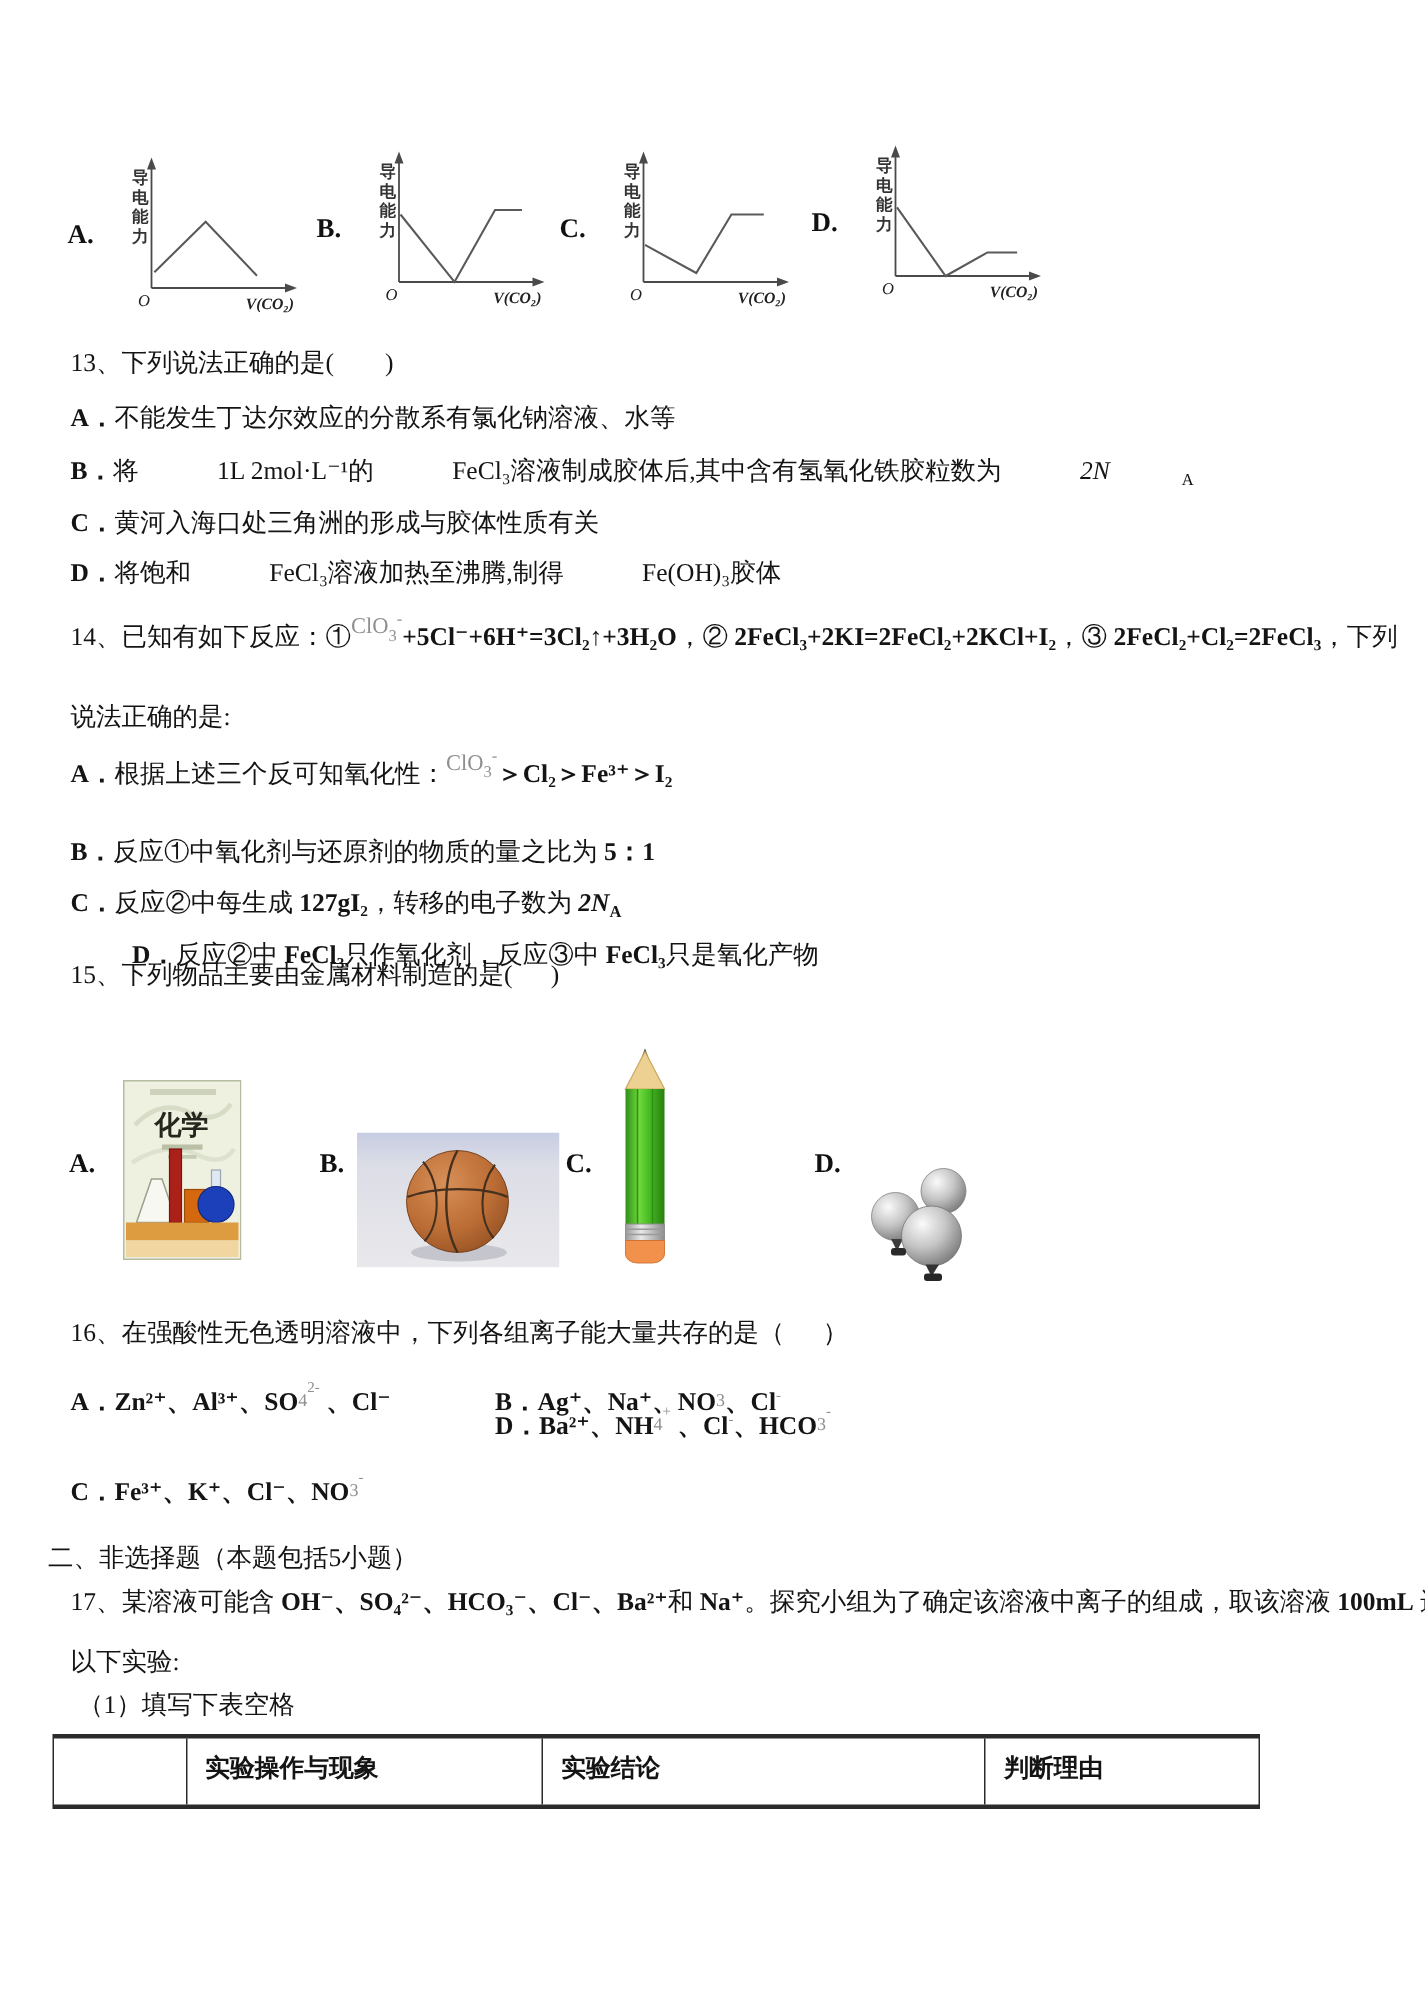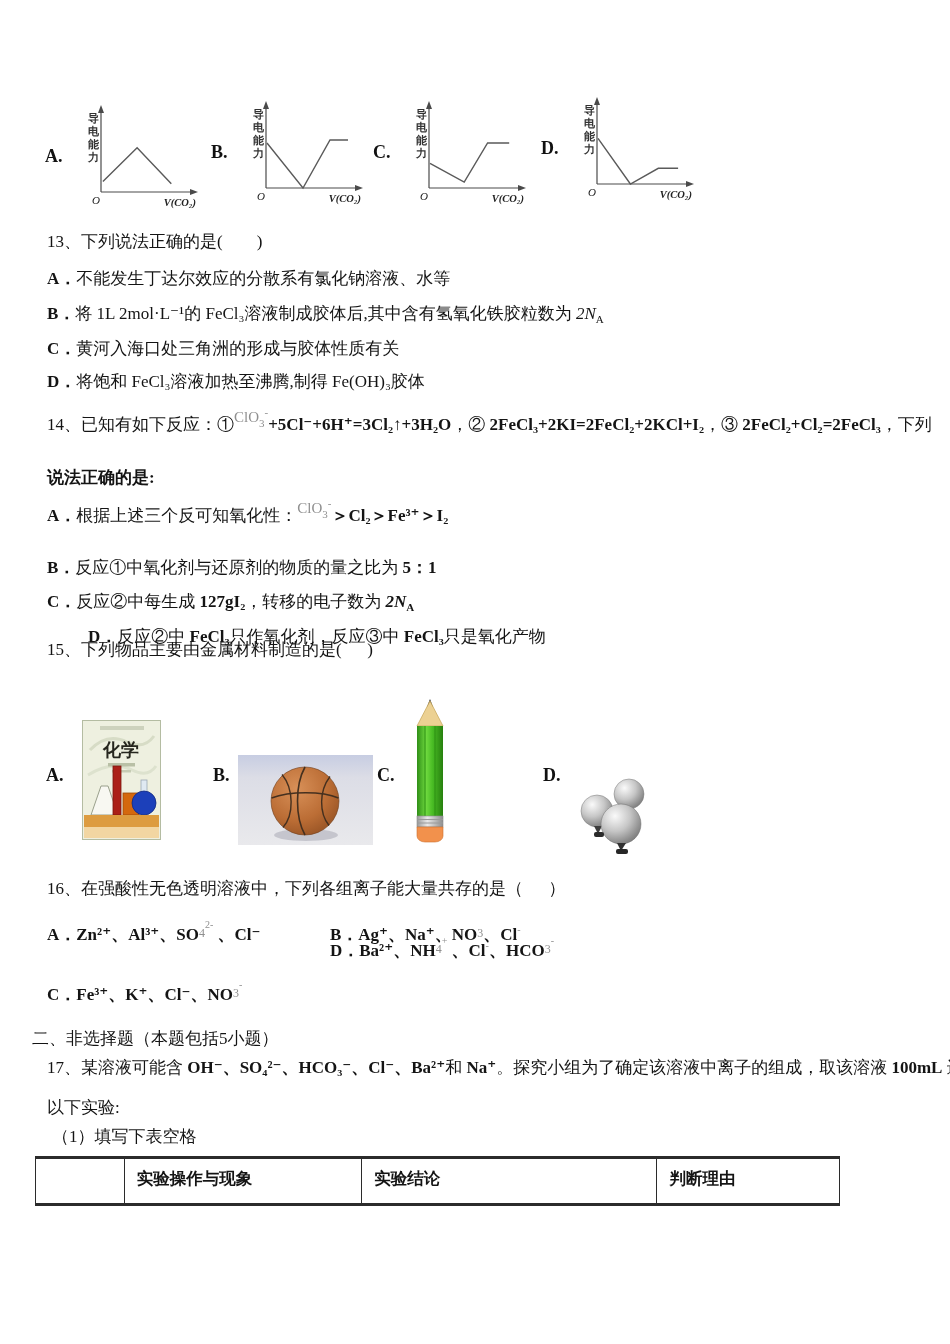--- a/index.html
+++ b/index.html
@@ -2,21 +2,21 @@
 <html><head>
 <meta charset="utf-8">
 <style>
   html,body{margin:0;padding:0;background:#ffffff;}
   .page{position:relative;width:950px;height:1344px;background:#ffffff;overflow:hidden;
         font-family:"Liberation Serif","DejaVu Serif",serif;color:#111;}
   
   .t{position:absolute;font-size:17px;line-height:1.35;white-space:pre;color:#141414;}
   
   .f{font-family:"Liberation Serif","DejaVu Serif",serif;font-weight:bold;}
-  .m{font-family:"Liberation Serif","DejaVu Serif",serif;}
+  .m{font-family:"Liberation Serif","DejaVu Serif",serif;margin-left:48px;}
   .it{font-style:italic;text-align:right;}
   .sub{font-size:11px;vertical-align:sub;}
   .ol{font-family:"Liberation Serif","DejaVu Serif",serif;font-weight:bold;}
   .g{color:#8f8f8f;font-family:"Liberation Serif","DejaVu Serif",serif;font-weight:normal;}
   .rs{position:relative;top:-8px;font-size:15px;}
   .rs3{position:relative;top:-3px;font-size:11px;}
   .rsm{position:relative;top:-14px;font-size:11px;}
   .sp4{font-size:12px;position:relative;top:-3px;}
   .sp2{font-size:10px;position:relative;top:-12px;}
   .spm{font-size:10px;position:relative;top:-7px;}
@@ -114,21 +114,21 @@
     </svg>
   </div>
 
   <div class="t" style="left:47px;top:231px;"><span>13、下列说法正确的是(        )</span></div>
   <div class="t" style="left:47px;top:268px;"><span class="ol">A．</span><span>不能发生丁达尔效应的分散系有氯化钠溶液、水等</span></div>
   <div class="t" style="left:47px;top:303px;"><span class="ol">B．</span><span>将 </span><span class="m">1L 2mol·L⁻¹</span><span>的 </span><span class="m">FeCl₃</span><span>溶液制成胶体后,其中含有氢氧化铁胶粒数为 </span><span class="m it">2N</span><span class="m sub">A</span></div>
   <div class="t" style="left:47px;top:338px;"><span class="ol">C．</span><span>黄河入海口处三角洲的形成与胶体性质有关</span></div>
   <div class="t" style="left:47px;top:371px;"><span class="ol">D．</span><span>将饱和 </span><span class="m">FeCl₃</span><span>溶液加热至沸腾,制得 </span><span class="m">Fe(OH)₃</span><span>胶体</span></div>
 
   <div class="t" style="left:47px;top:414px;"><span>14、已知有如下反应：①</span><span class="g rs">ClO</span><span class="g rs3">3</span><span class="g rsm">-</span><span class="f">+5Cl⁻+6H⁺=3Cl₂↑+3H₂O</span><span>，②</span><span class="f"> 2FeCl₃+2KI=2FeCl₂+2KCl+I₂</span><span>，③</span><span class="f"> 2FeCl₂+Cl₂=2FeCl₃</span><span>，下列</span></div>
-  <div class="t" style="left:47px;top:467px;font-weight:bold;"><span>说法正确的是:</span></div>
+  <div class="t" style="left:47px;top:467px;"><span>说法正确的是:</span></div>
   <div class="t" style="left:47px;top:505px;"><span class="ol">A．</span><span>根据上述三个反可知氧化性：</span><span class="g rs">ClO</span><span class="g rs3">3</span><span class="g rsm">-</span><span class="f">＞Cl₂＞Fe³⁺＞I₂</span></div>
   <div class="t" style="left:47px;top:557px;"><span class="ol">B．</span><span>反应①中氧化剂与还原剂的物质的量之比为 </span><span class="f">5：1</span></div>
   <div class="t" style="left:47px;top:591px;"><span class="ol">C．</span><span>反应②中每生成 </span><span class="f">127gI₂</span><span>，转移的电子数为 </span><span class="f it">2N</span><span class="f sub">A</span></div>
   <div class="t" style="left:47px;top:626px;margin-left:41px;"><span class="ol">D．</span><span>反应②中 </span><span class="f">FeCl₃</span><span>只作氧化剂，反应③中 </span><span class="f">FeCl₃</span><span>只是氧化产物</span></div>
 
   <div class="t" style="left:47px;top:639px;"><span>15、下列物品主要由金属材料制造的是(      )</span></div>
 
   <span class="ilabel" style="left:46px;top:765px;">A.</span>
 
   <svg class="isvg" style="left:82px;top:720px;" width="79" height="120" viewBox="0 0 79 120">

